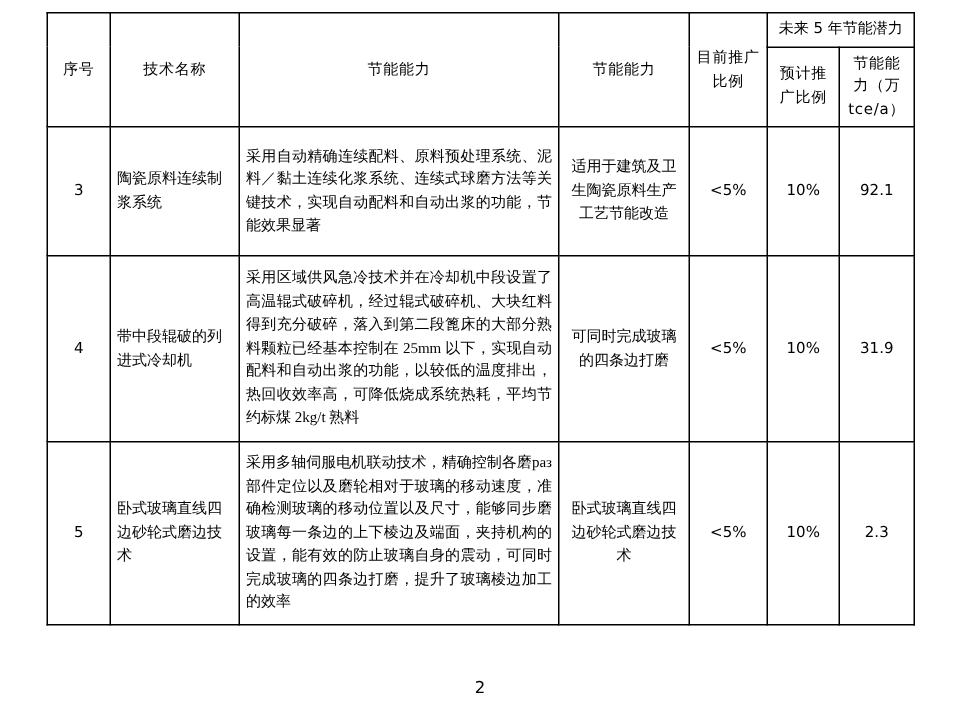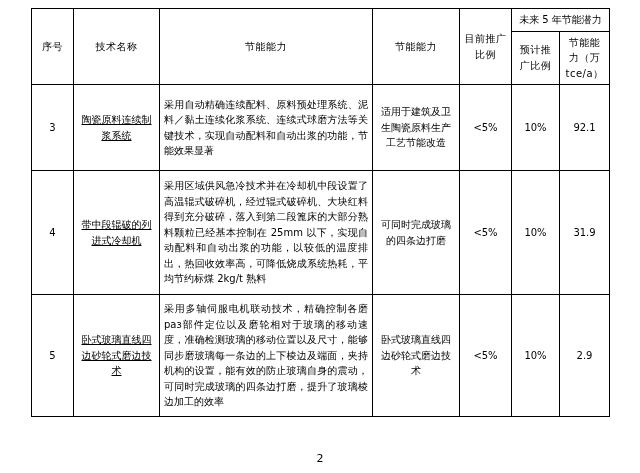--- a/index.html
+++ b/index.html
@@ -44,31 +44,31 @@
     letter-spacing: 0.5px;
   }
   .hdr-tall {
     height: 62px;
   }
   .c-num {
     text-align: center;
     font-size: 12px;
   }
   .c-name {
-    text-align: center;
+    text-align: left;
     font-size: 11.5px;
     line-height: 1.75;
-    text-decoration: underline;
   }
   .c-desc {
     text-align: justify;
     text-justify: inter-ideograph;
     font-size: 11.5px;
     line-height: 1.85;
     padding: 6px 7px;
+    font-family: Liberation Serif, serif;
   }
   .c-scope {
     text-align: center;
     font-size: 11.5px;
     line-height: 1.75;
     padding-left: 6px;
   }
   .c-ratio, .c-plan, .c-cap {
     text-align: center;
     font-size: 11.5px;
@@ -146,20 +146,20 @@
         <td class="c-plan">10%</td>
         <td class="c-cap">31.9</td>
       </tr>
       <tr class="row-3">
         <td class="c-num">5</td>
         <td class="c-name">卧式玻璃直线四边砂轮式磨边技术</td>
         <td class="c-desc">采用多轴伺服电机联动技术，精确控制各磨раз部件定位以及磨轮相对于玻璃的移动速度，准确检测玻璃的移动位置以及尺寸，能够同步磨玻璃每一条边的上下棱边及端面，夹持机构的设置，能有效的防止玻璃自身的震动，可同时完成玻璃的四条边打磨，提升了玻璃棱边加工的效率</td>
         <td class="c-scope">卧式玻璃直线四边砂轮式磨边技术</td>
         <td class="c-ratio">&lt;5%</td>
         <td class="c-plan">10%</td>
-        <td class="c-cap">2.9</td>
+        <td class="c-cap">2.3</td>
       </tr>
     </tbody>
   </table>
 
   <div class="page-number">2</div>
 
 </div>
 
 </body></html>

